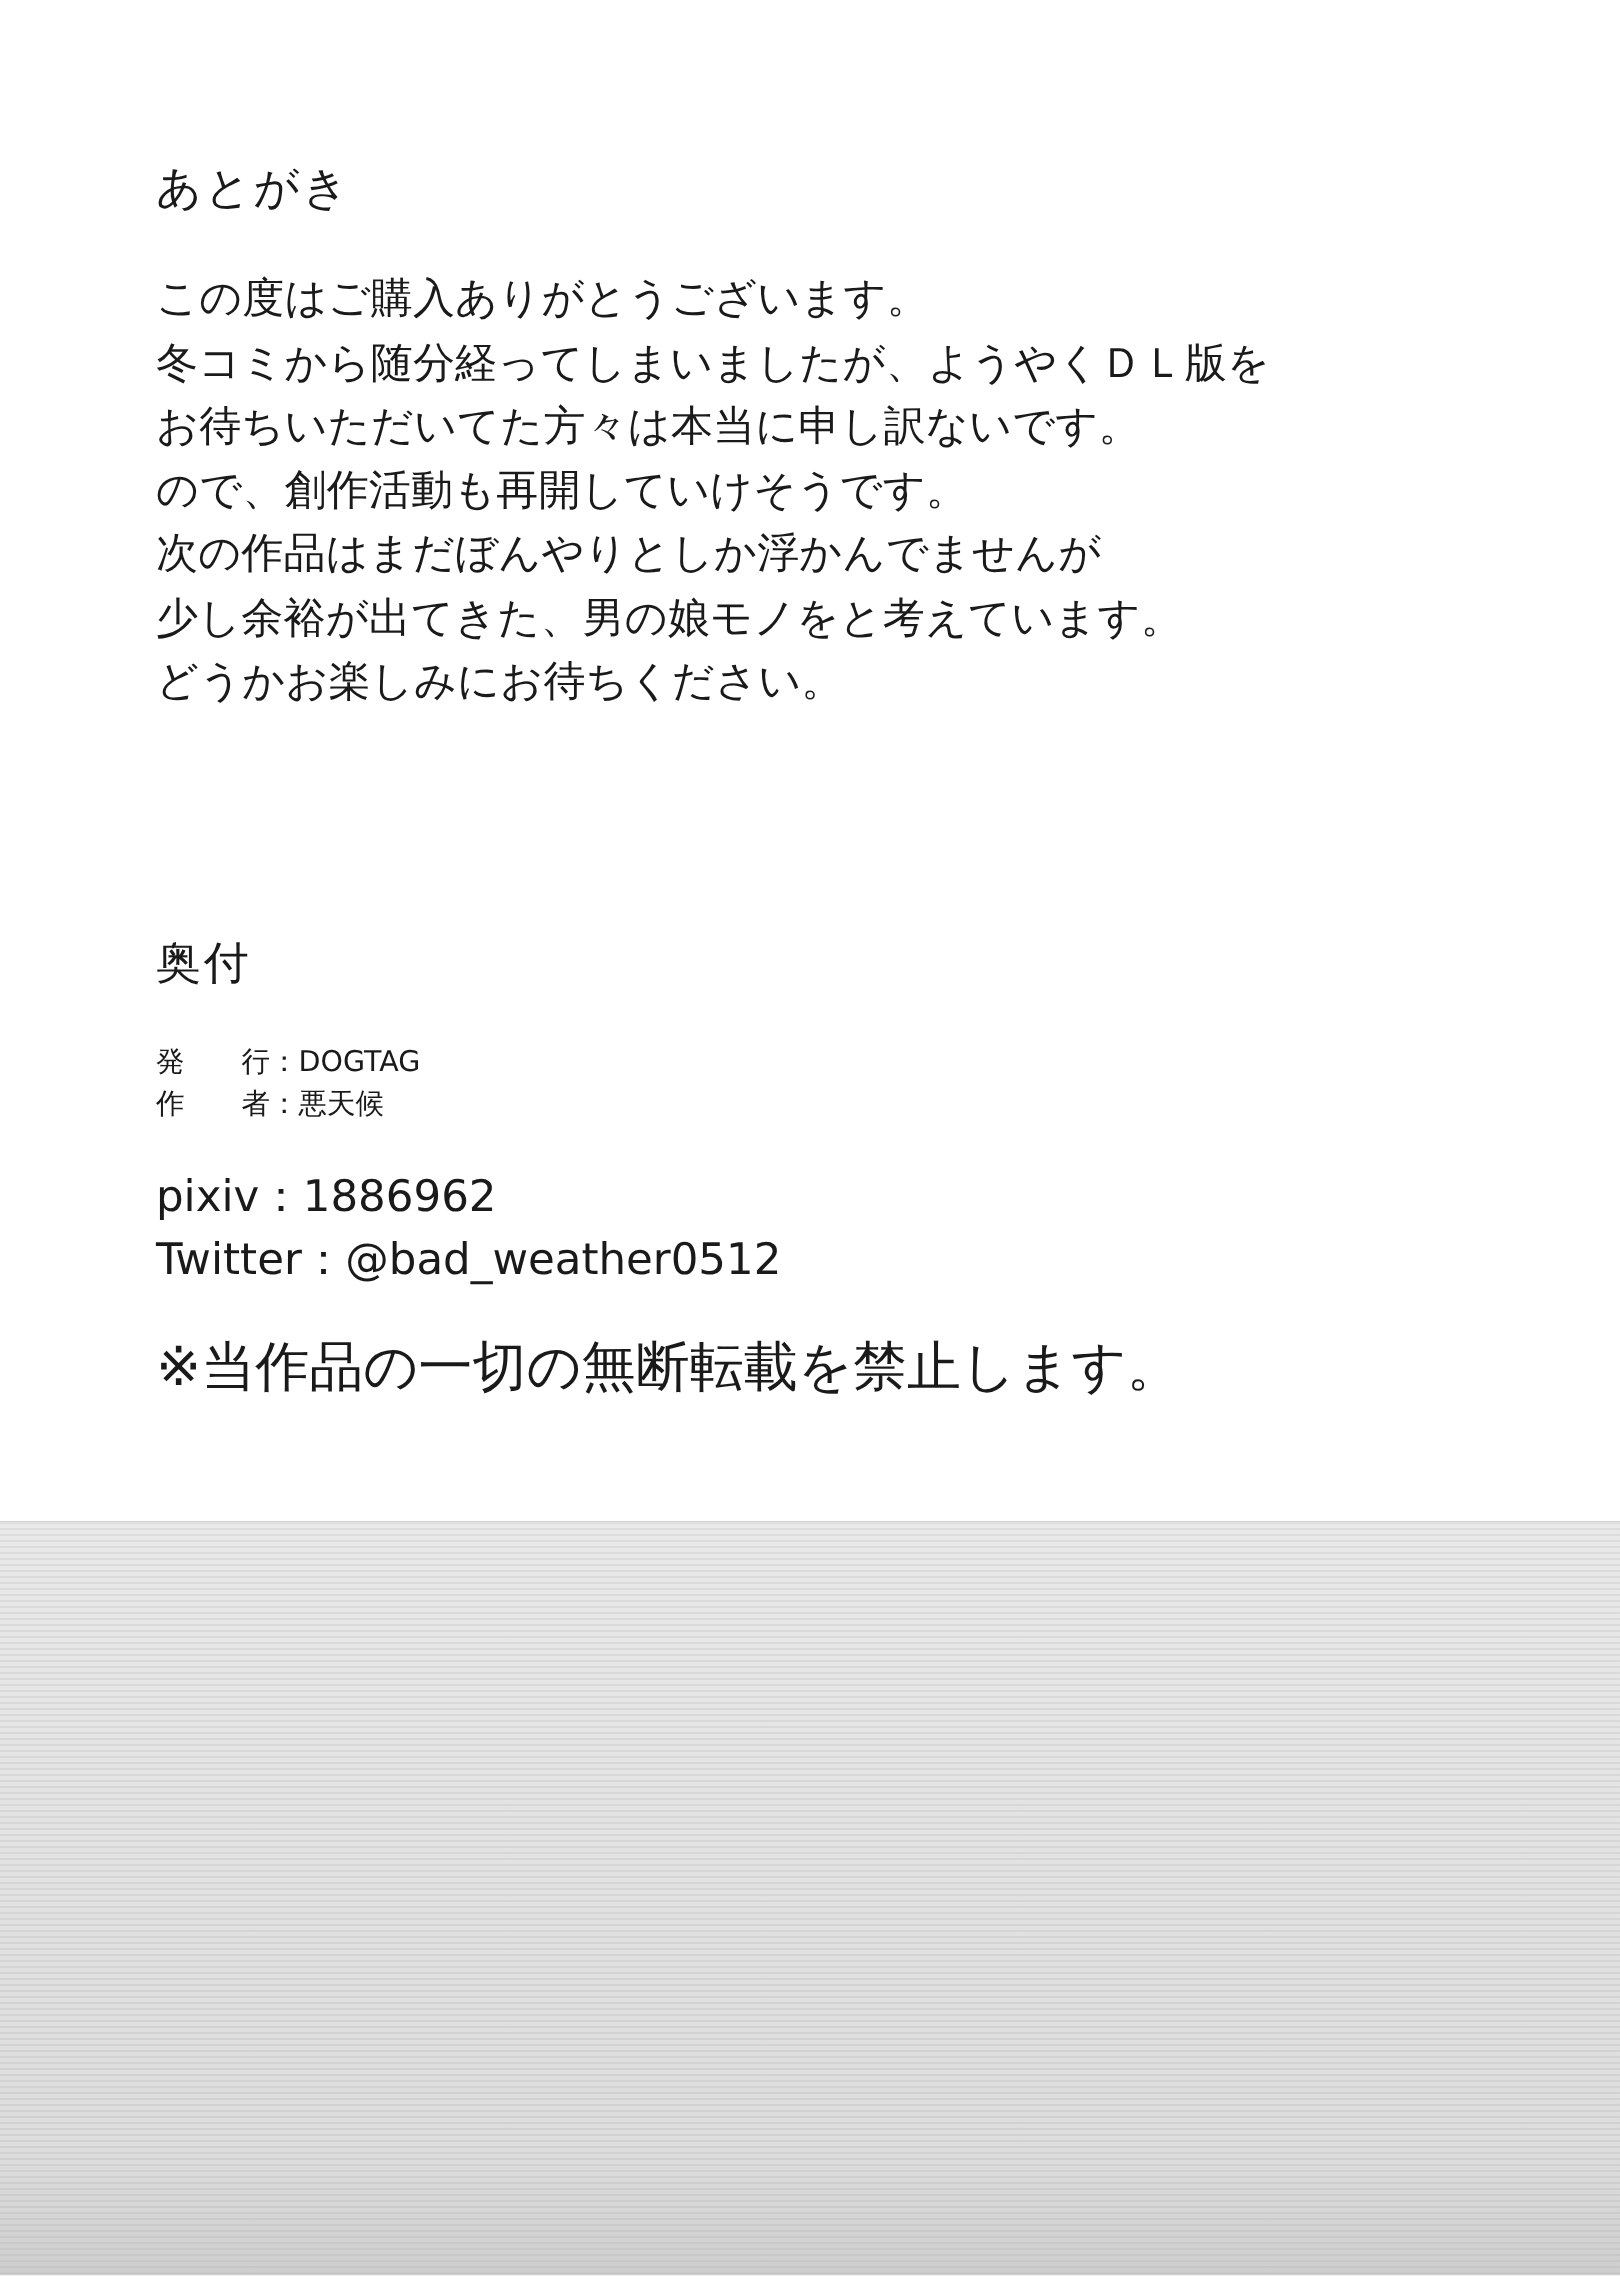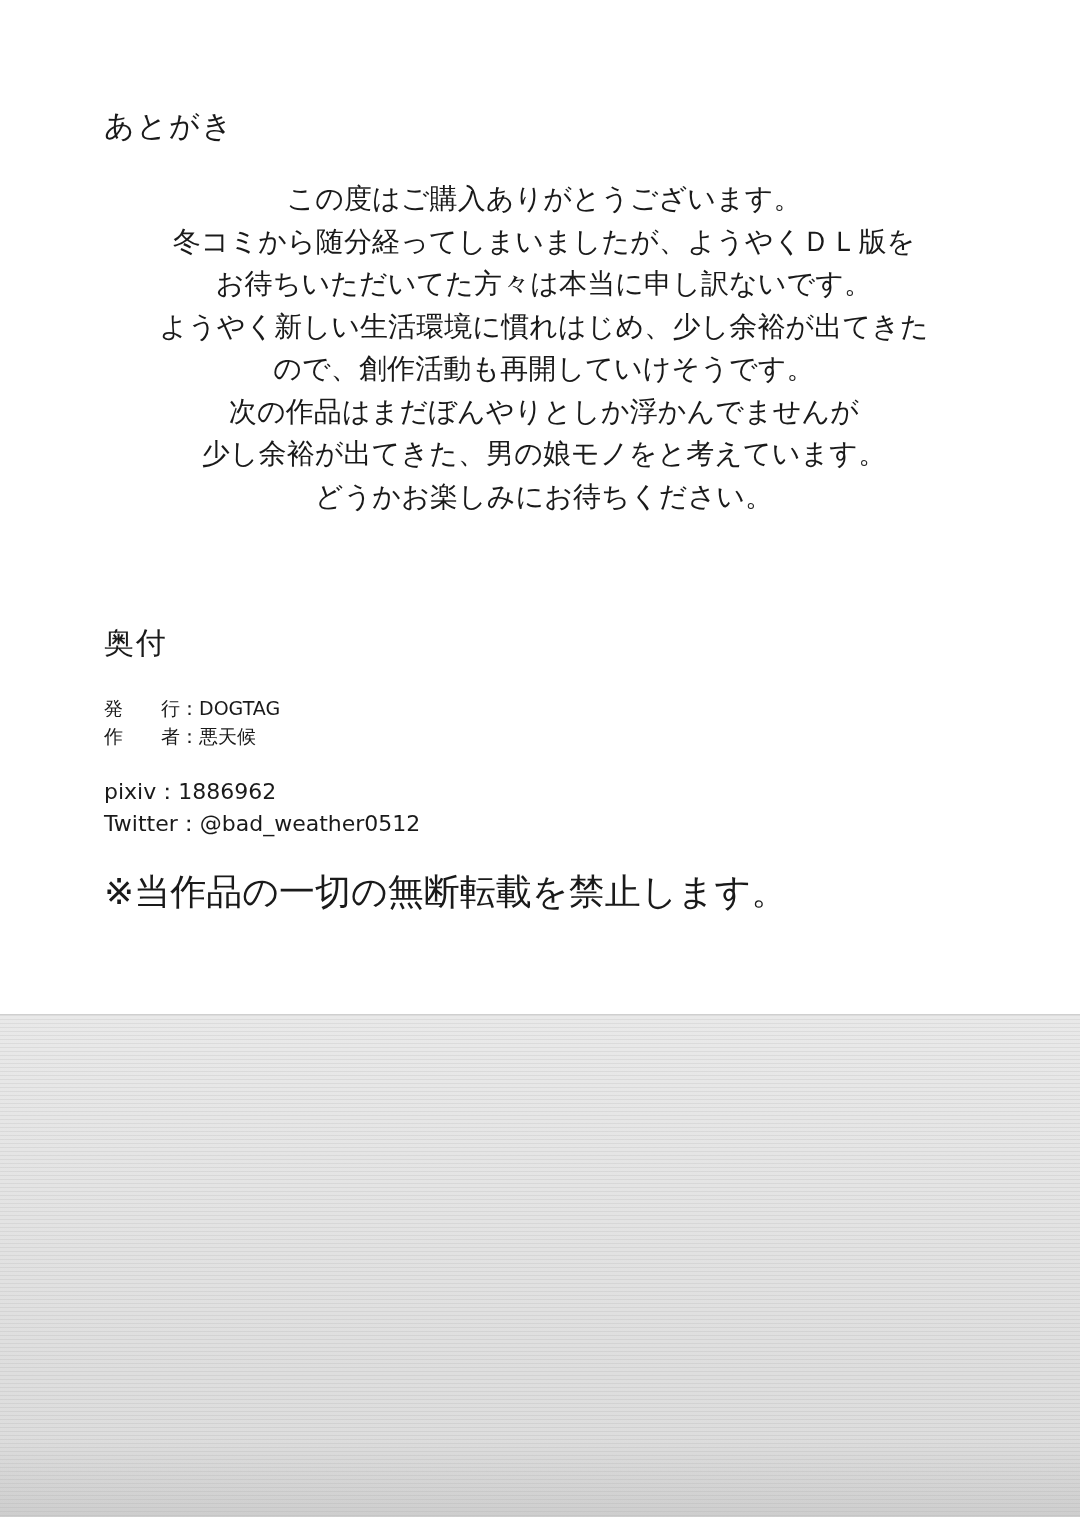--- a/index.html
+++ b/index.html
@@ -33,21 +33,20 @@
     line-height: 1.2;
     margin: 0 0 34px 0;
     font-weight: 400;
   }
 
   .body-lines {
     font-size: 28px;
     line-height: 1.52;
     letter-spacing: 0.004em;
     margin: 0;
-    text-align: center;
   }
   .body-lines div {
     white-space: pre;
   }
 
   .colophon {
     position: absolute;
     left: 104px;
     top: 625px;
     width: 880px;
@@ -56,21 +55,21 @@
   }
   .credit-line {
     font-size: 19px;
     line-height: 1.45;
     white-space: pre;
   }
   .credit-block {
     margin-bottom: 26px;
   }
   .contact-line {
-    font-size: 22px;
+    font-size: 29px;
     line-height: 1.45;
     white-space: pre;
   }
   .contact-block {
     margin-bottom: 26px;
   }
   .notice-line {
     font-size: 36px;
     line-height: 1.45;
     white-space: pre;
@@ -107,21 +106,20 @@
 <body>
 
 <div class="page">
 
   <div class="text-area">
     <h1 class="heading">あとがき</h1>
     <div class="body-lines">
       <div>この度はご購入ありがとうございます。</div>
       <div>冬コミから随分経ってしまいましたが、ようやくＤＬ版を</div>
       <div>お待ちいただいてた方々は本当に申し訳ないです。</div>
-      <div>ようやく新しい生活環境に慣れはじめ、少し余裕が出てきた</div>
       <div>ので、創作活動も再開していけそうです。</div>
       <div>次の作品はまだぼんやりとしか浮かんでませんが</div>
       <div>少し余裕が出てきた、男の娘モノをと考えています。</div>
       <div>どうかお楽しみにお待ちください。</div>
     </div>
   </div>
 
   <div class="colophon">
     <h2 class="heading">奥付</h2>
 

